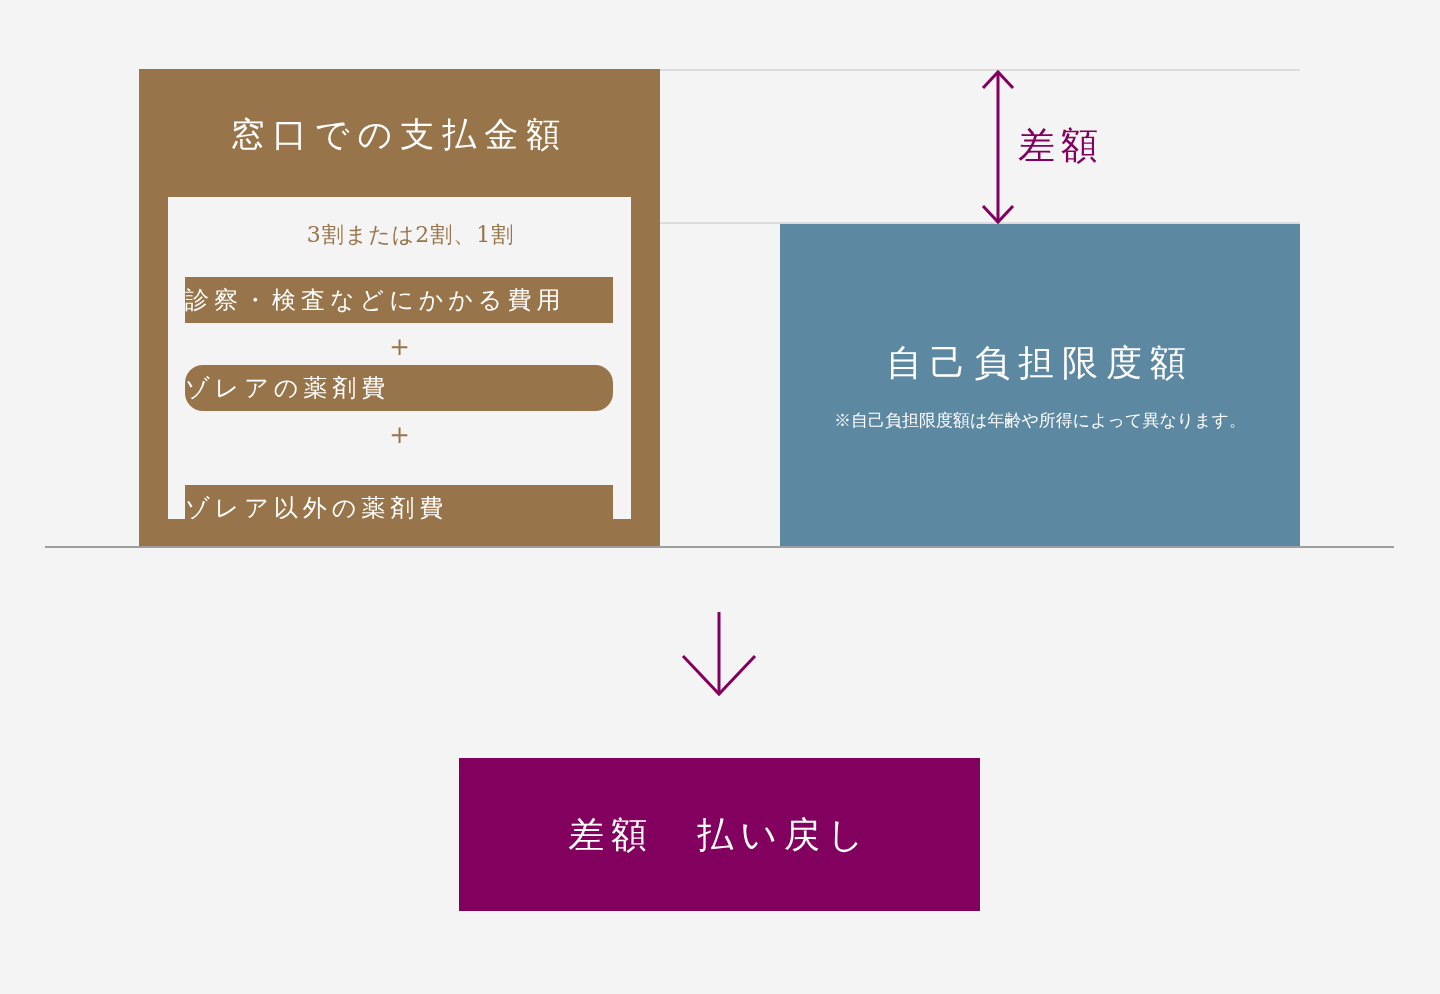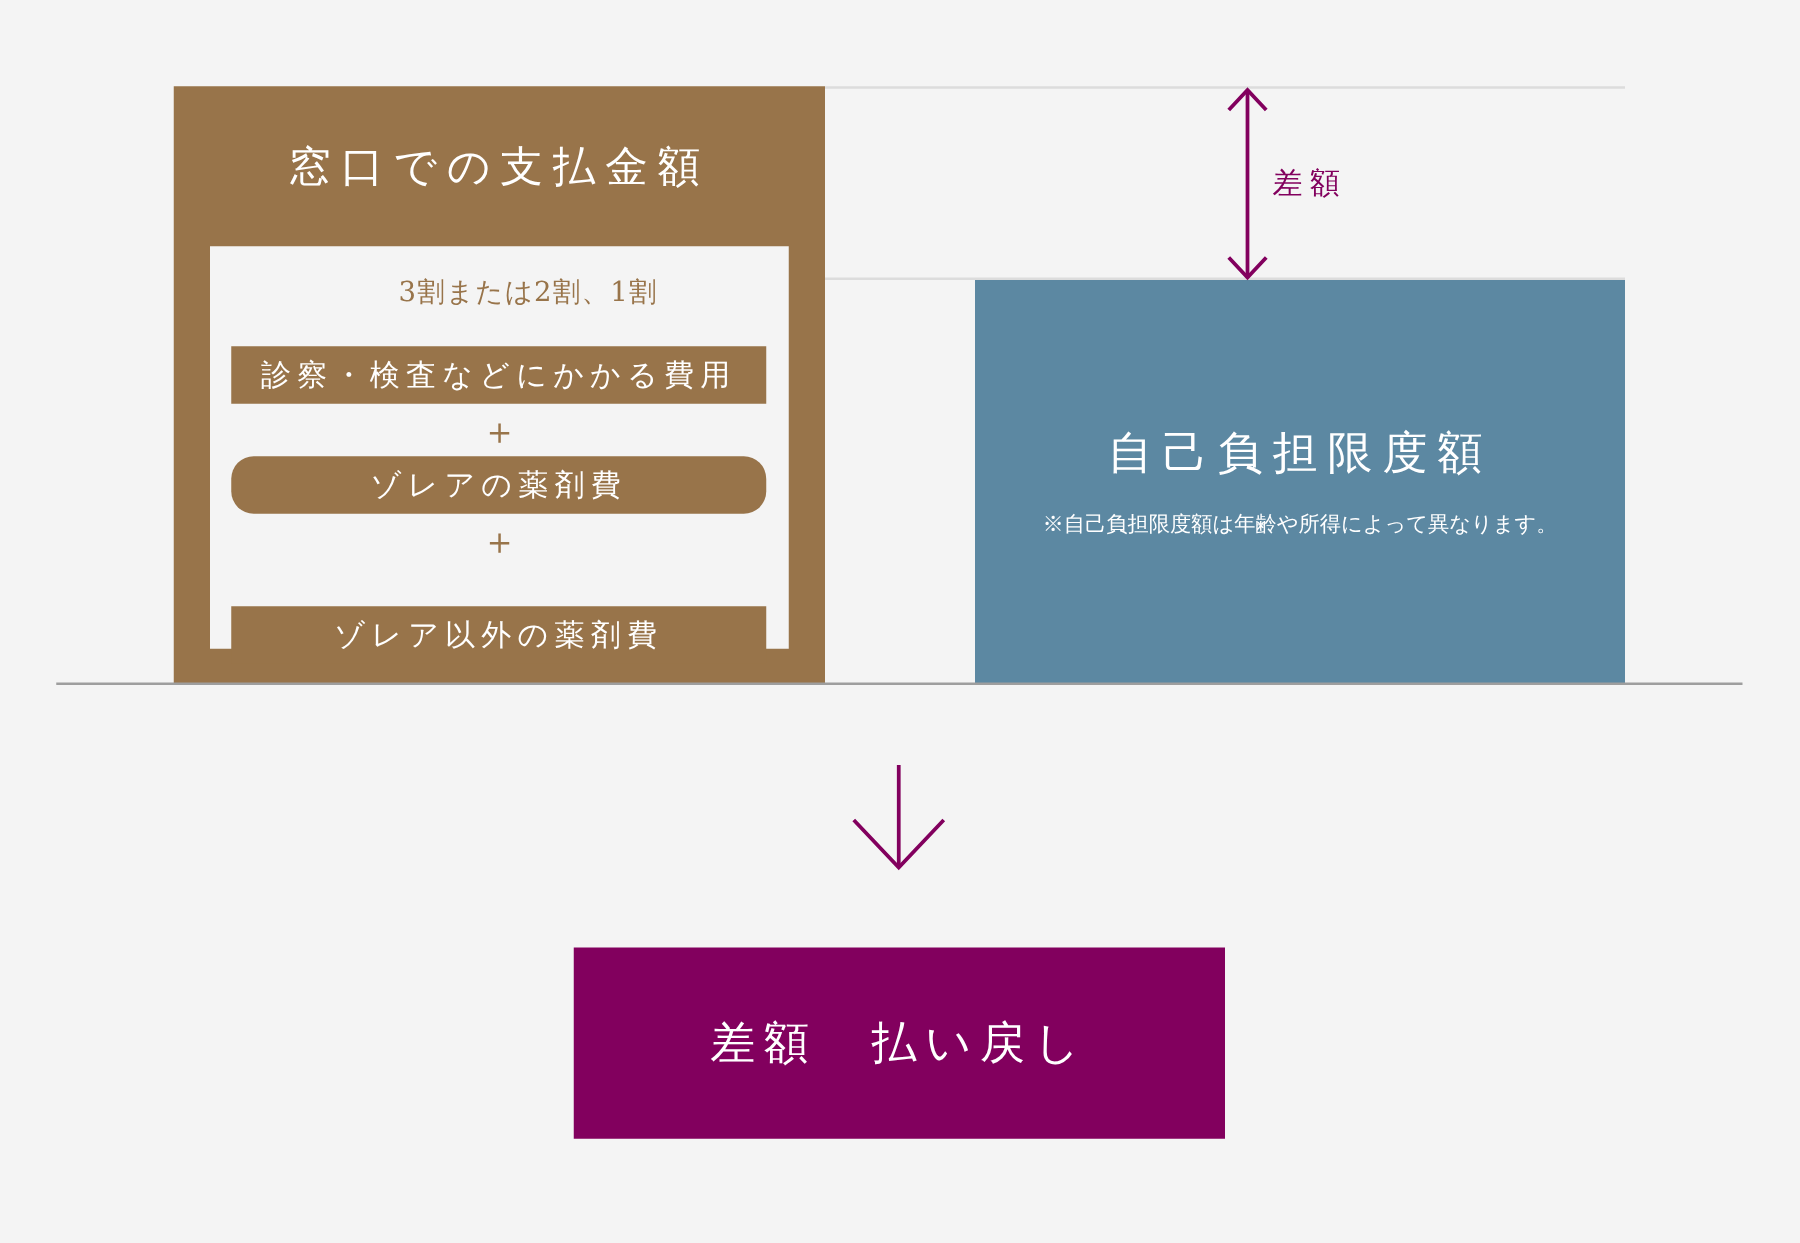--- a/index.html
+++ b/index.html
@@ -41,27 +41,26 @@
       top: 40px; line-height: 50px;
     }
     .inner-box {
       left: 29px; top: 128px; width: 463px; height: 322px;
       background: #f4f4f4;
     }
     .ratio-label {
       left: 0; top: 20px; width: 485px; text-align: center;
       color: #98744a; font-size: 22px; line-height: 36px;
       letter-spacing: 1px;
-      padding-left: 12px;
     }
     .cost-bar {
       left: 17px; width: 428px; height: 46px;
       background: #98744a;
       color: #ffffff; font-size: 24px; letter-spacing: 5px;
-      text-align: center; line-height: 46px;
+      line-height: 46px;
     }
     .plus {
       left: 0; width: 463px; text-align: center;
       color: #98744a; font-size: 30px; line-height: 42px;
       font-family: "DejaVu Sans", sans-serif;
       font-weight: 200;
     }
 
     
     .limit-box {
@@ -76,21 +75,21 @@
       left: 0; top: 182px; width: 520px; text-align: center;
       color: #ffffff; font-size: 17px; line-height: 28px;
     }
 
     
     .diff-arrow {
       left: 976px; top: 68px; width: 44px; height: 158px;
     }
     .diff-label {
       left: 1018px; top: 122px;
-      color: #82005e; font-size: 24px; letter-spacing: 6px; line-height: 48px;
+      color: #82005e; font-size: 37px; letter-spacing: 6px; line-height: 48px;
     }
 
     
     .down-arrow {
       left: 680px; top: 610px; width: 78px; height: 88px;
     }
 
     
     .refund-box {
       left: 459px; top: 758px; width: 521px; height: 153px;

